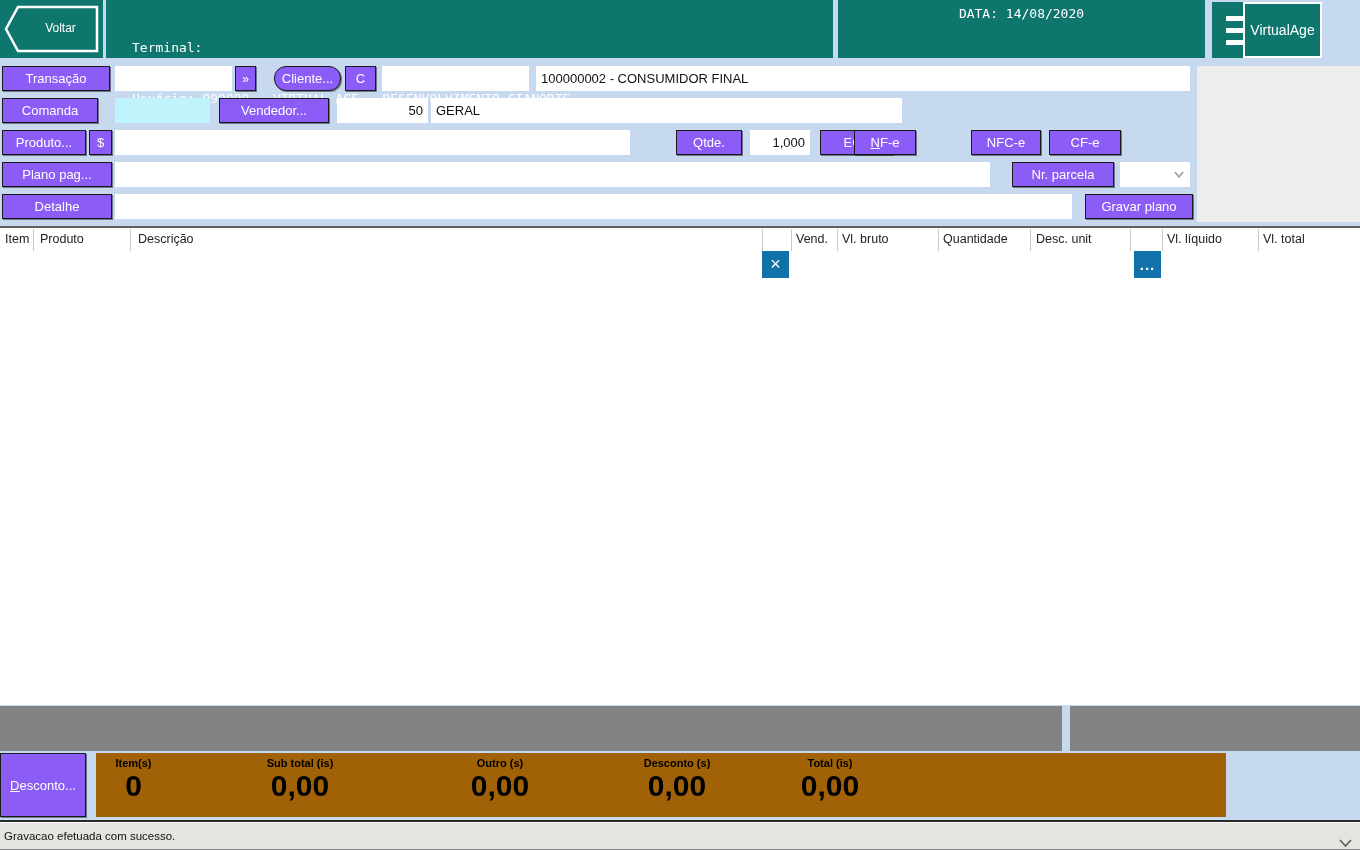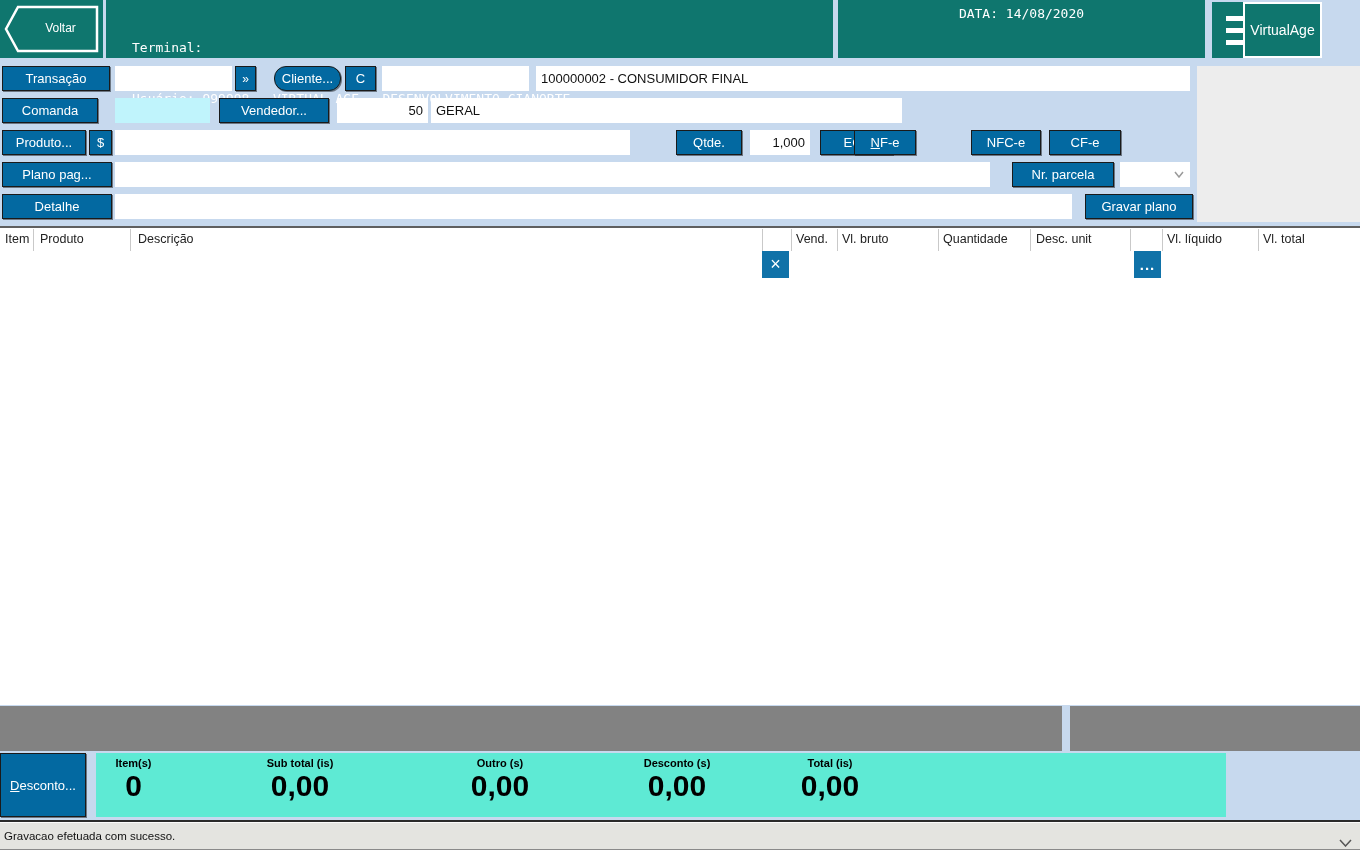--- a/index.html
+++ b/index.html
@@ -11,40 +11,40 @@
   .hdr-sec { background:#0f766e; position:absolute; }
   .hdr-info { color:#fff; font-family:"DejaVu Sans Mono", monospace; font-size:13px; line-height:17px; padding:5px 0 0 26px; white-space:pre; }
   .hdr-date { color:#fff; font-family:"DejaVu Sans Mono", monospace; font-size:13px; text-align:center; padding-top:6px; }
   .voltar-wrap { position:absolute; left:3px; top:4px; width:97px; height:50px; cursor:pointer; }
   .voltar-label { position:absolute; left:18px; top:0; width:79px; height:48px; display:flex; align-items:center; justify-content:center; color:#fff; font-size:12px; }
   .brand-box { border:2px solid #fff; color:#fff; font-size:14px; display:flex; align-items:center; justify-content:center; }
   .burger { display:flex; flex-direction:column; justify-content:center; align-items:center; gap:7px; cursor:pointer; }
   .burger i { display:block; width:36px; height:5px; background:#fff; }
 
   
-  .btn { position:absolute; height:25px; background:#0369a1; color:#fff; border:1px solid #1a1a1a;
+  .btn { position:absolute; height:25px; background:#8b5cf6; color:#fff; border:1px solid #1a1a1a;
          box-shadow:1px 1px 0 rgba(0,0,0,0.45); display:flex; align-items:center; justify-content:center;
          font-size:13px; cursor:pointer; font-family:"Liberation Sans",sans-serif; }
   .btn .lbl { display:block; }
   .ul-first::first-letter { text-decoration:underline; }
   .field { position:absolute; height:25px; background:#fff; border:0; font-size:13px; padding:0 5px; outline:none; font-family:"Liberation Sans",sans-serif; color:#111; }
   .display { position:absolute; height:25px; background:#fff; font-size:13px; padding:0 5px; display:flex; align-items:center; color:#111; }
   .r { text-align:right; }
   .selectbox { position:absolute; height:25px; background:#fff; cursor:pointer; }
   .selectbox svg { position:absolute; right:6px; top:9px; }
 
   
   .tbl-bg { background:#fff; }
   .col-lbl { position:absolute; top:0; font-size:12.5px; color:#222; white-space:nowrap; }
   .vline { position:absolute; top:1px; width:1px; height:22px; background:#C9C9C9; }
   .cellbtn { position:absolute; width:27px; height:27px; background:#1072A8; color:#fff; display:flex; align-items:center; justify-content:center; cursor:pointer; font-size:15px; }
 
   
   .graybar { background:#828282; position:absolute; }
-  .yellowbar { background:#5eead4; position:absolute;padding-left:27px; }
+  .yellowbar { background:#a16207; position:absolute;padding-left:27px; }
   .tot-cell { position:absolute; top:4px; text-align:center; color:#000; }
   .tot-cell .tl { font-size:11px; font-weight:bold; }
   .tot-cell .tv { font-size:30px; font-weight:bold; margin-top:2px; line-height:30px; }
   .statusbar { position:absolute; background:#E4E4E0; border-top:1px solid #fafafa; border-bottom:1px solid #8a8a8a; display:flex; align-items:center; }
   .statusbar span { font-size:11.5px; color:#111; padding-left:4px; }
   .status-chev { position:absolute; right:8px; top:10px; cursor:pointer; }
 </style>
 </head>
 <body>
 

